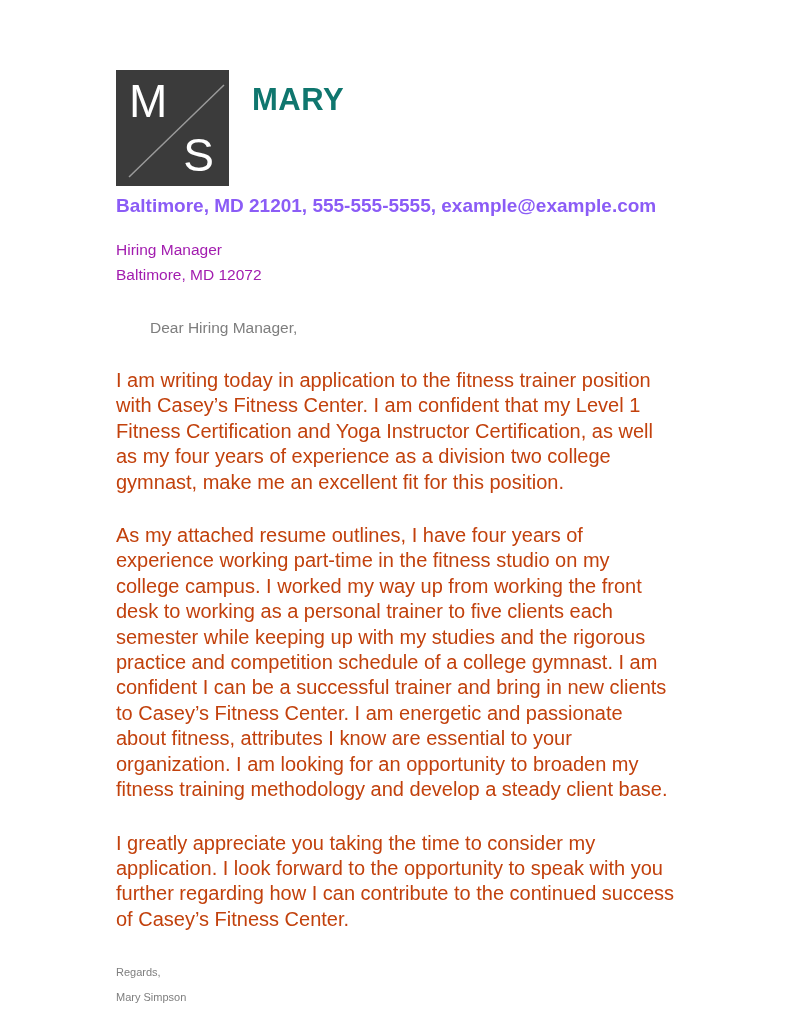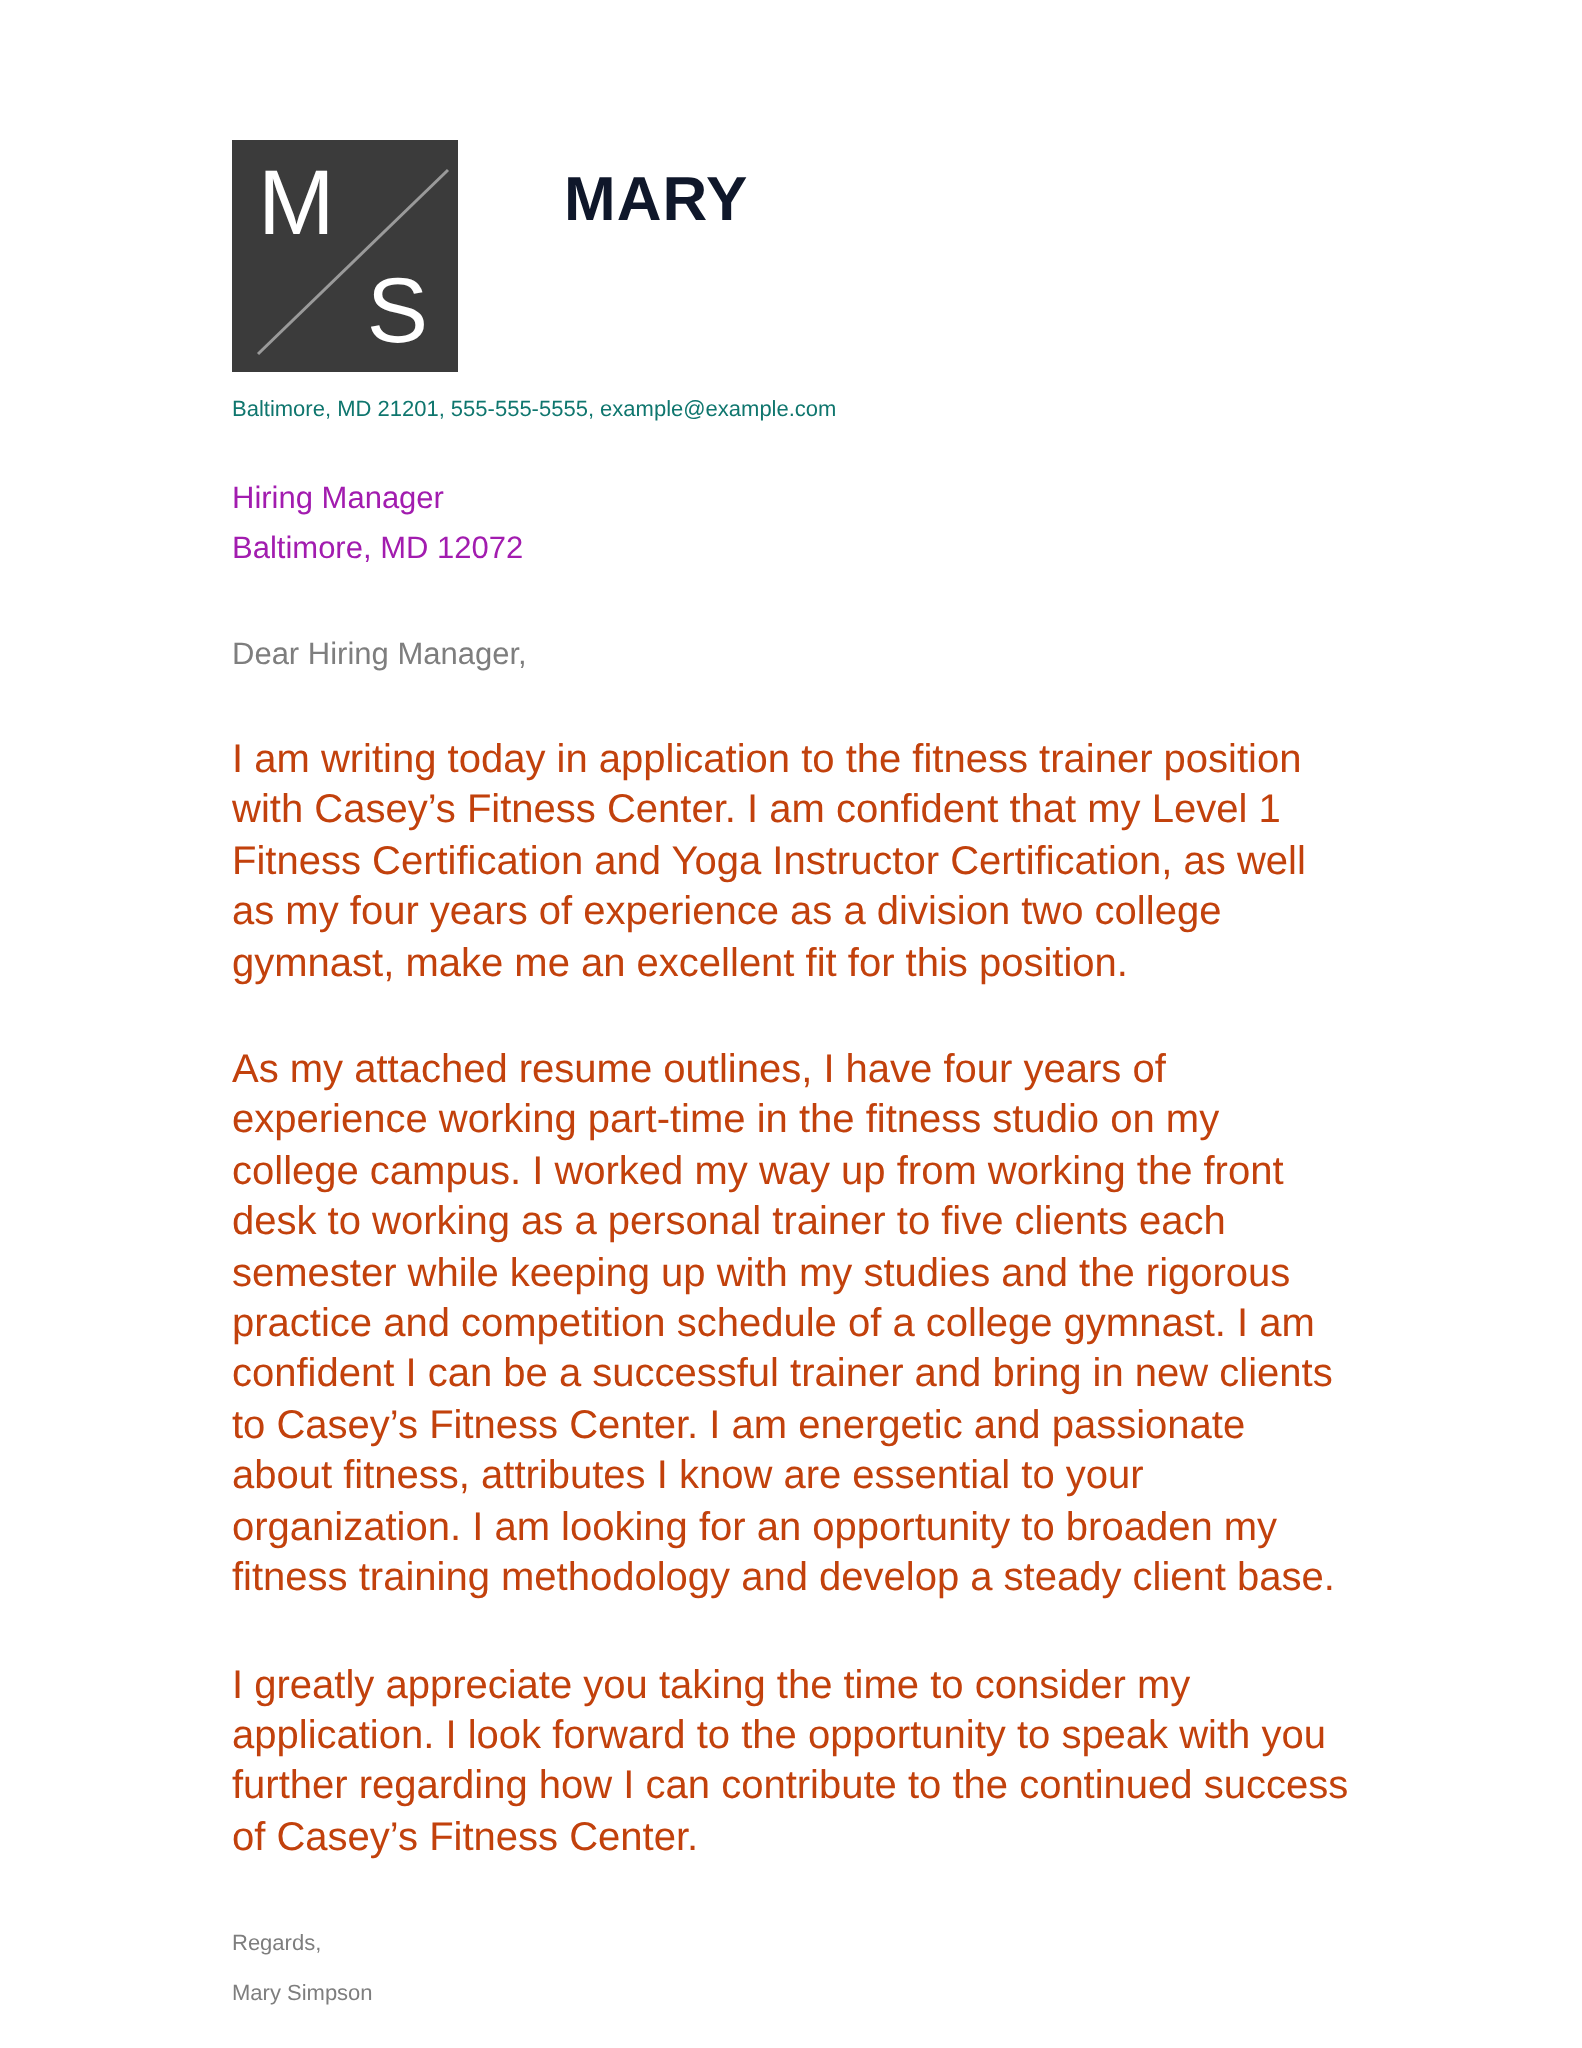--- a/index.html
+++ b/index.html
@@ -55,49 +55,51 @@
     right: 15px;
   }
 
   .logo svg {
     position: absolute;
     top: 0;
     left: 0;
   }
 
   .name-block {
-    margin-left: 53px;
+    margin-left: 23px;
     margin-top: 8px;
     font-size: 31px;
     font-weight: 700;
     letter-spacing: 0.5px;
     line-height: 43px;
-    color: #0f172a;
+    color: #0f766e;
   }
 
   
   .contact {
     margin-top: 9px;
-    font-size: 11px;
+    font-size: 19px;
     line-height: 21px;
-    color: #0f766e;
+    color: #8b5cf6;
+    font-weight: bold;
   }
 
   .recipient {
     margin-top: 21px;
     font-size: 15.5px;
     line-height: 25px;
     color: #a21caf;
   }
 
   .salutation {
     margin-top: 28px;
     font-size: 15.5px;
     line-height: 25px;
     color: #7e7e7e;
+    margin-left: 34px;
   }
 
   .body-paragraph {
     margin-top: 28px;
     max-width: 565px;
     font-size: 20px;
     line-height: 25.4px;
     color: #c2410c;
   }
 

